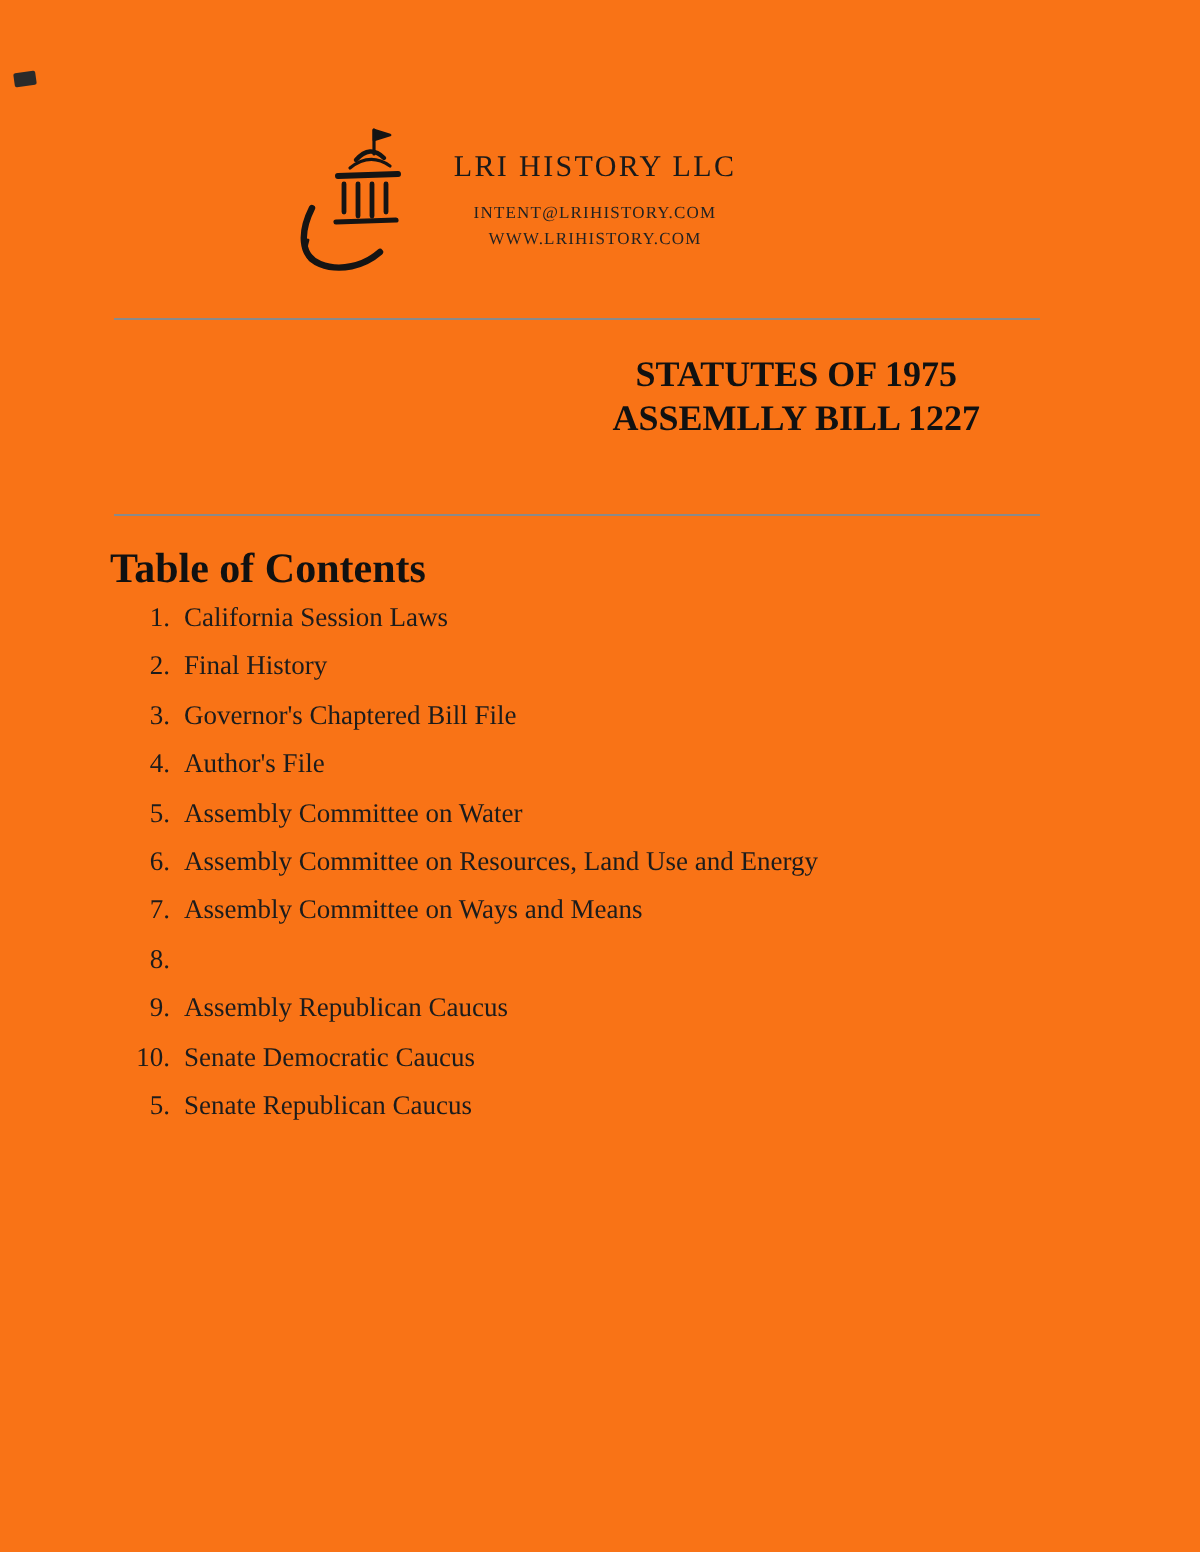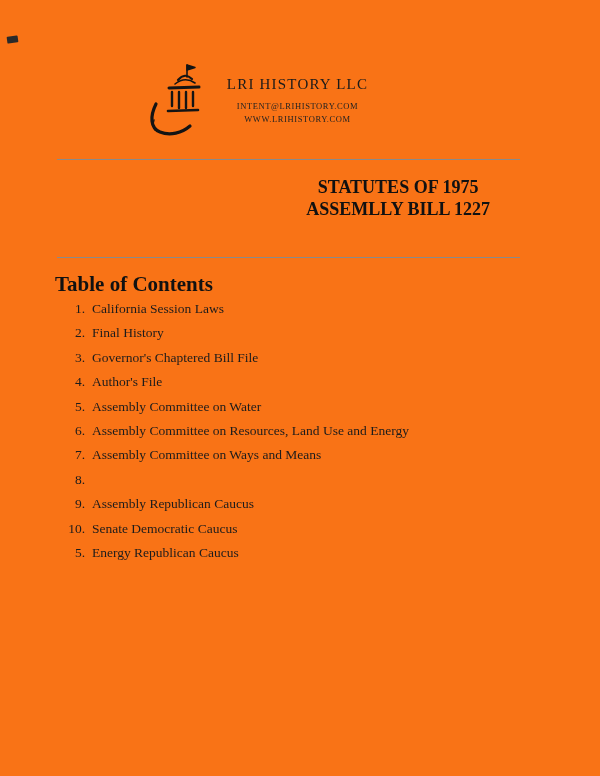--- a/index.html
+++ b/index.html
@@ -193,17 +193,17 @@
     <div class="toc-row">
       <span class="toc-num">9.</span>
       <span class="toc-label">Assembly Republican Caucus</span>
     </div>
     <div class="toc-row">
       <span class="toc-num">10.</span>
       <span class="toc-label">Senate Democratic Caucus</span>
     </div>
     <div class="toc-row">
       <span class="toc-num">5.</span>
-      <span class="toc-label">Energy Republican Caucus</span>
+      <span class="toc-label">Senate Republican Caucus</span>
     </div>
   </div>
 
 </div>
 
 </body></html>

